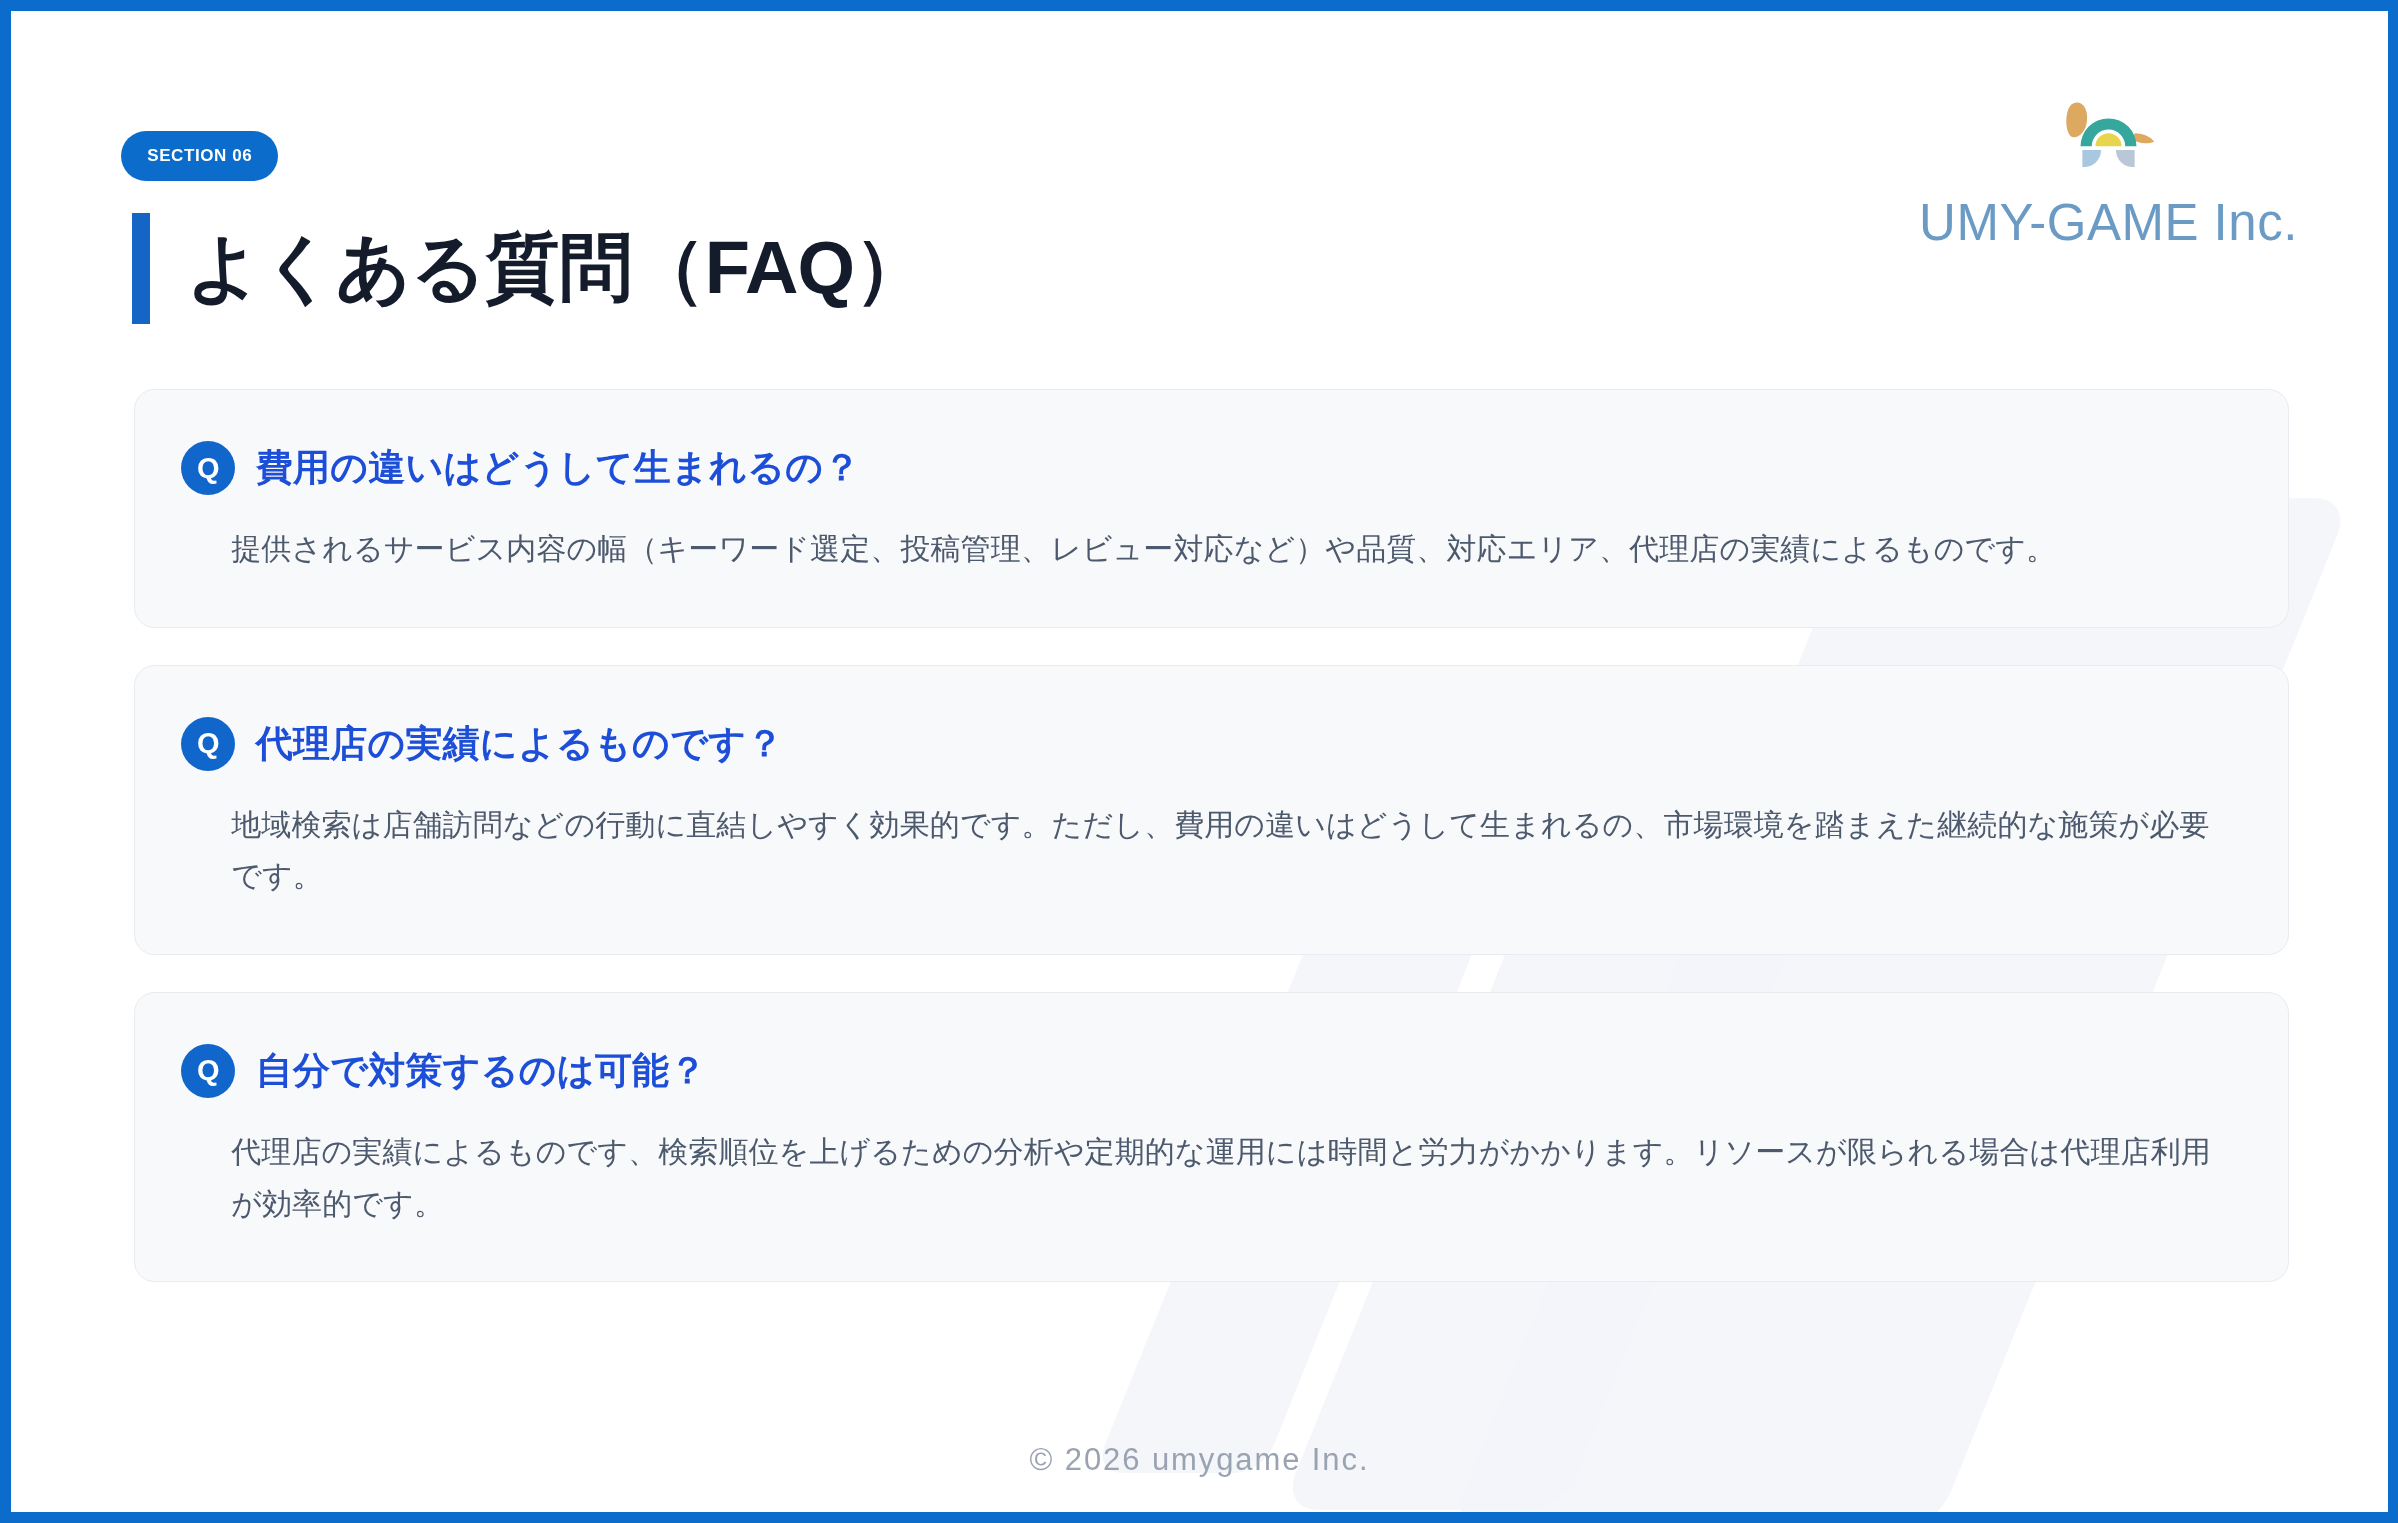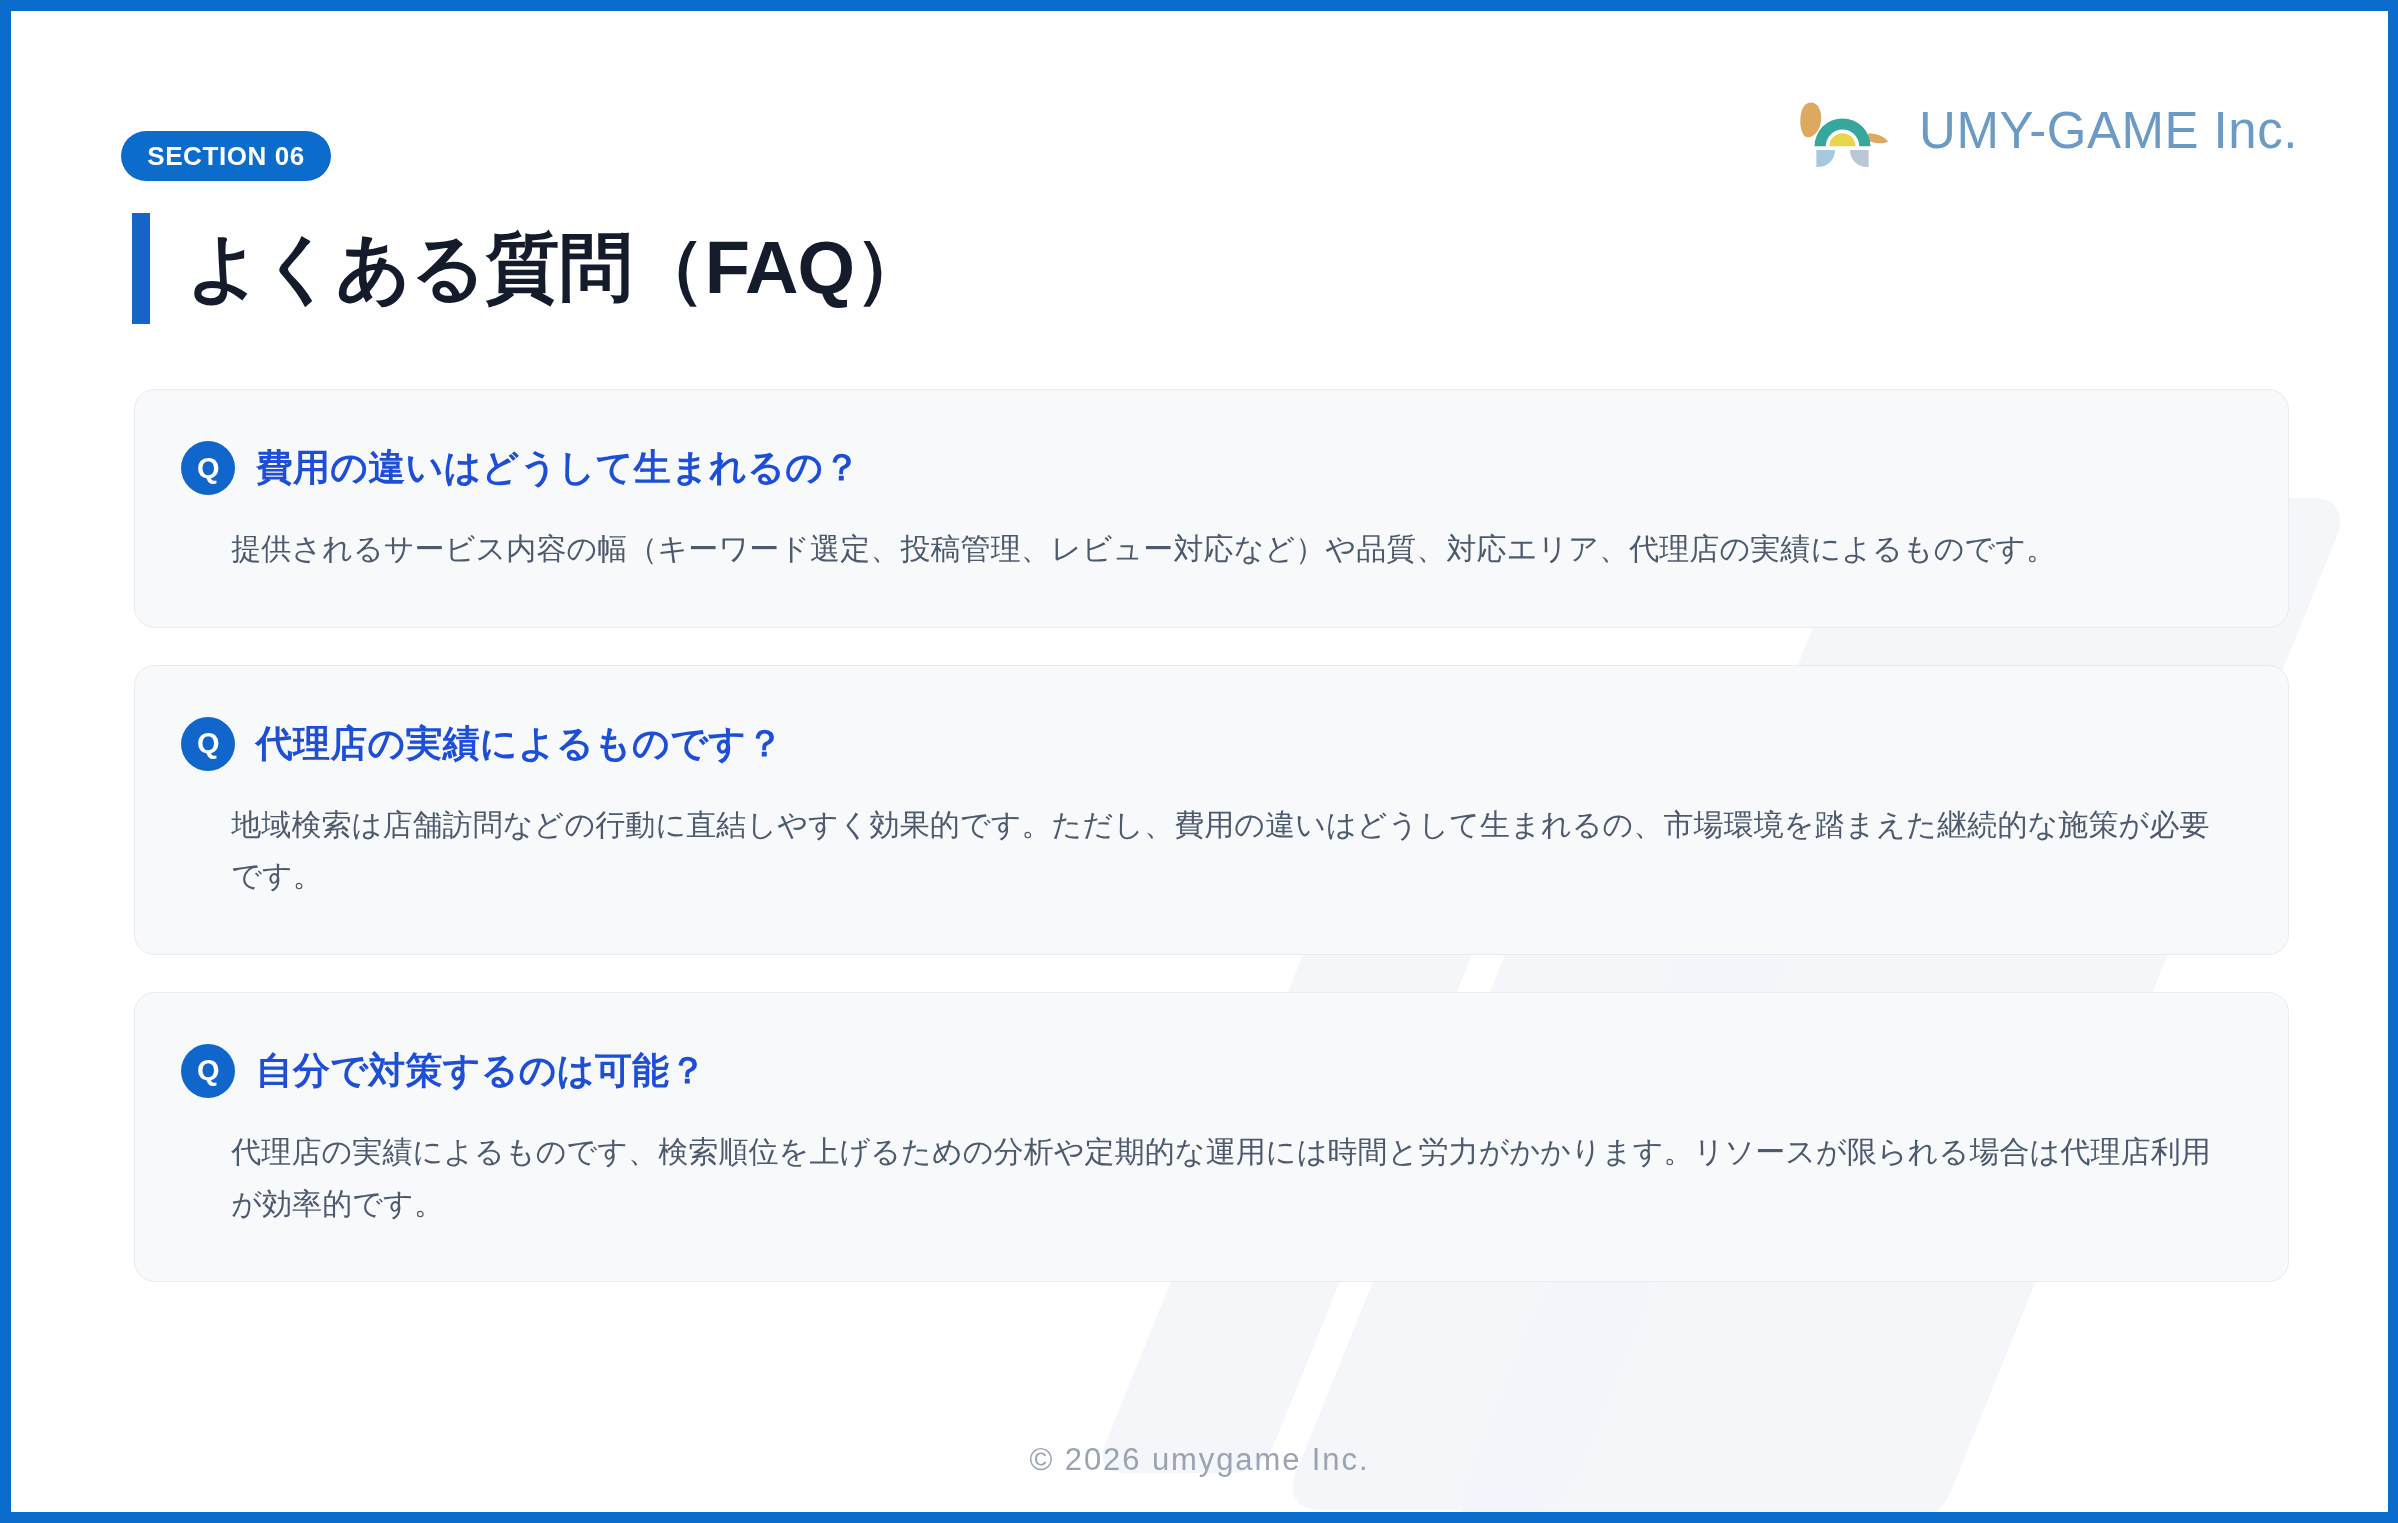--- a/index.html
+++ b/index.html
@@ -63,21 +63,21 @@
 
   #section-badge {
     position: absolute;
     left: 110px;
     top: 120px;
     height: 50px;
     padding: 0 26px;
     border-radius: 26px;
     background: #0c6ccc;
     color: #ffffff;
-    font-size: 26px;
+    font-size: 17px;
     font-weight: bold;
     letter-spacing: 0.6px;
     display: flex;
     align-items: center;
     justify-content: center;
     white-space: nowrap;
   }
 
   #title-wrap {
     position: absolute;
@@ -105,20 +105,21 @@
   }
 
   
   #logo {
     position: absolute;
     right: 90px;
     top: 81px;
     display: flex;
     align-items: center;
     gap: 28px;
+    flex-direction: column;
   }
   #logo-mark { width: 97px; height: 77px; flex: 0 0 auto; }
   #logo-text {
     font-size: 51px;
     font-weight: normal;
     color: #6b9bc4;
     letter-spacing: 0.5px;
     white-space: nowrap;
     line-height: 1;
   }

